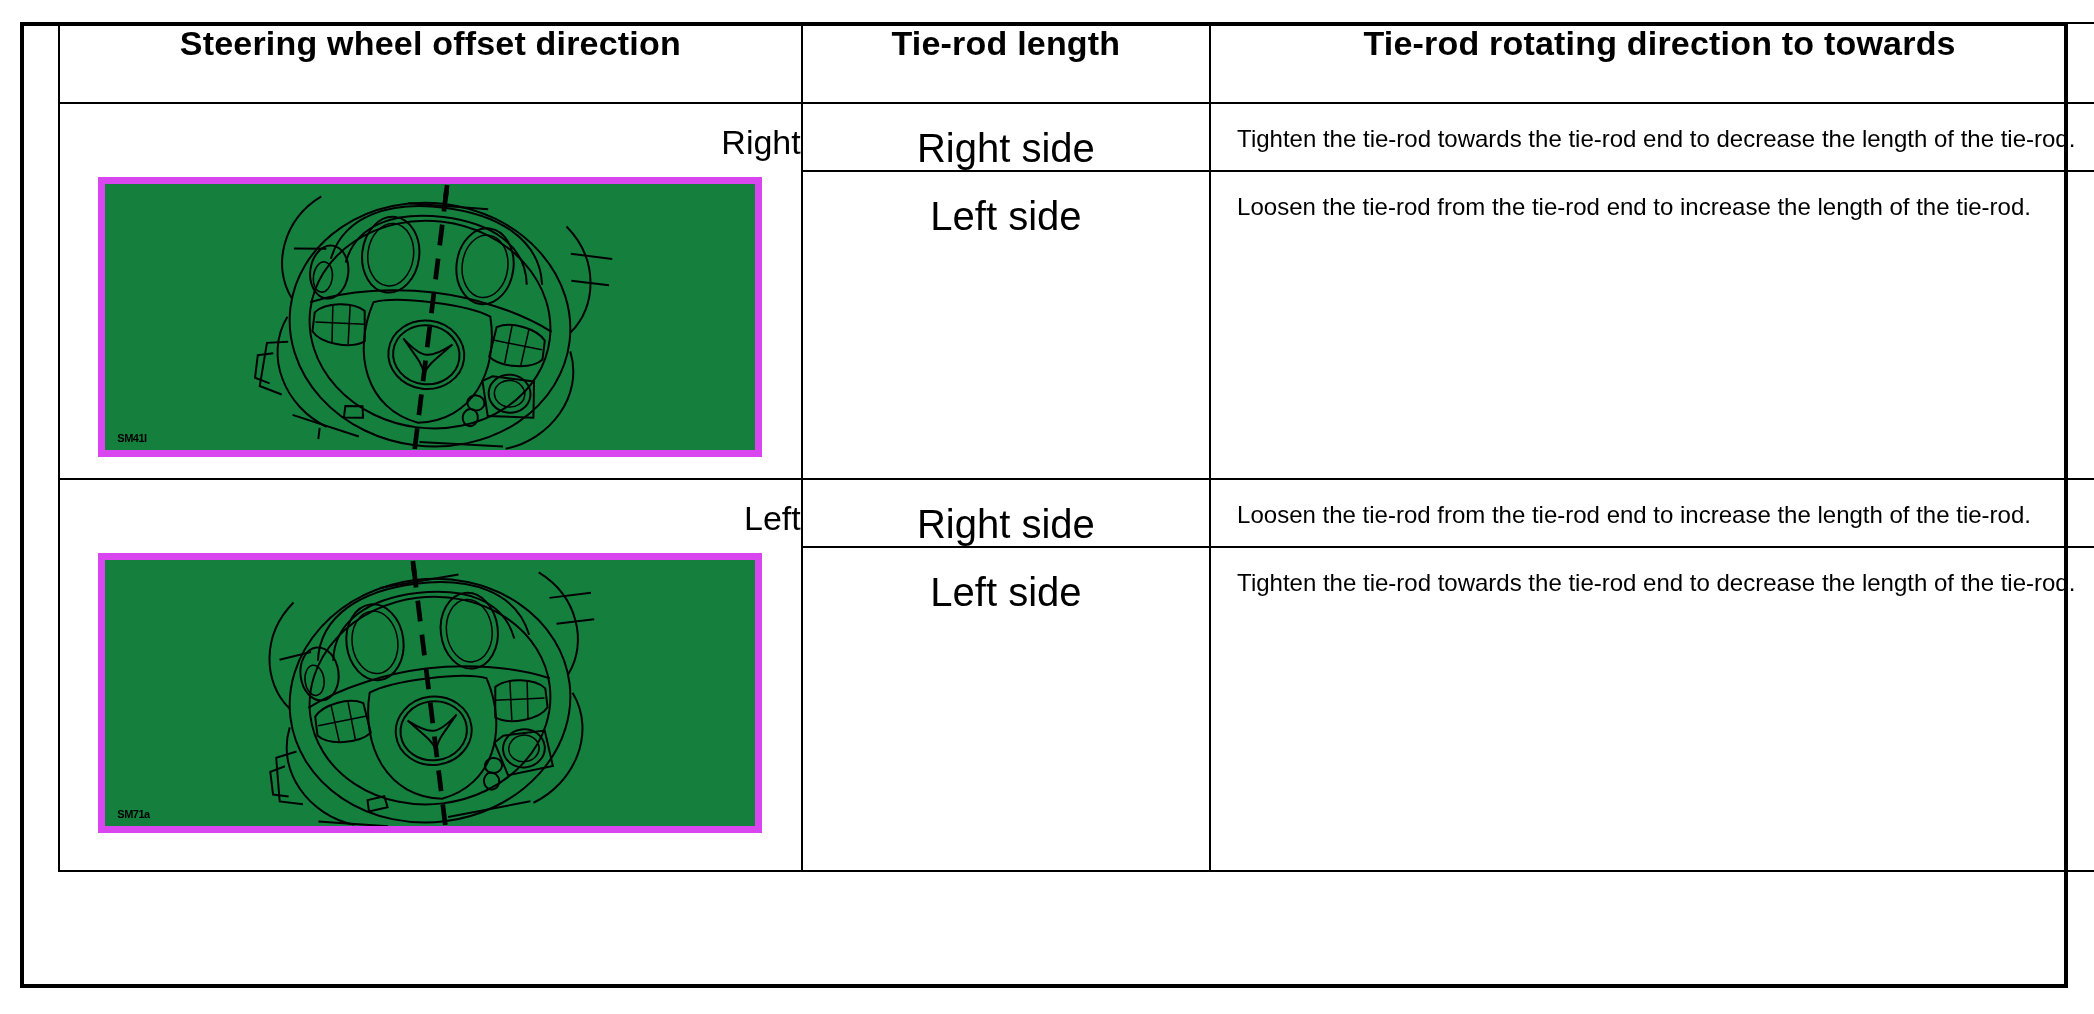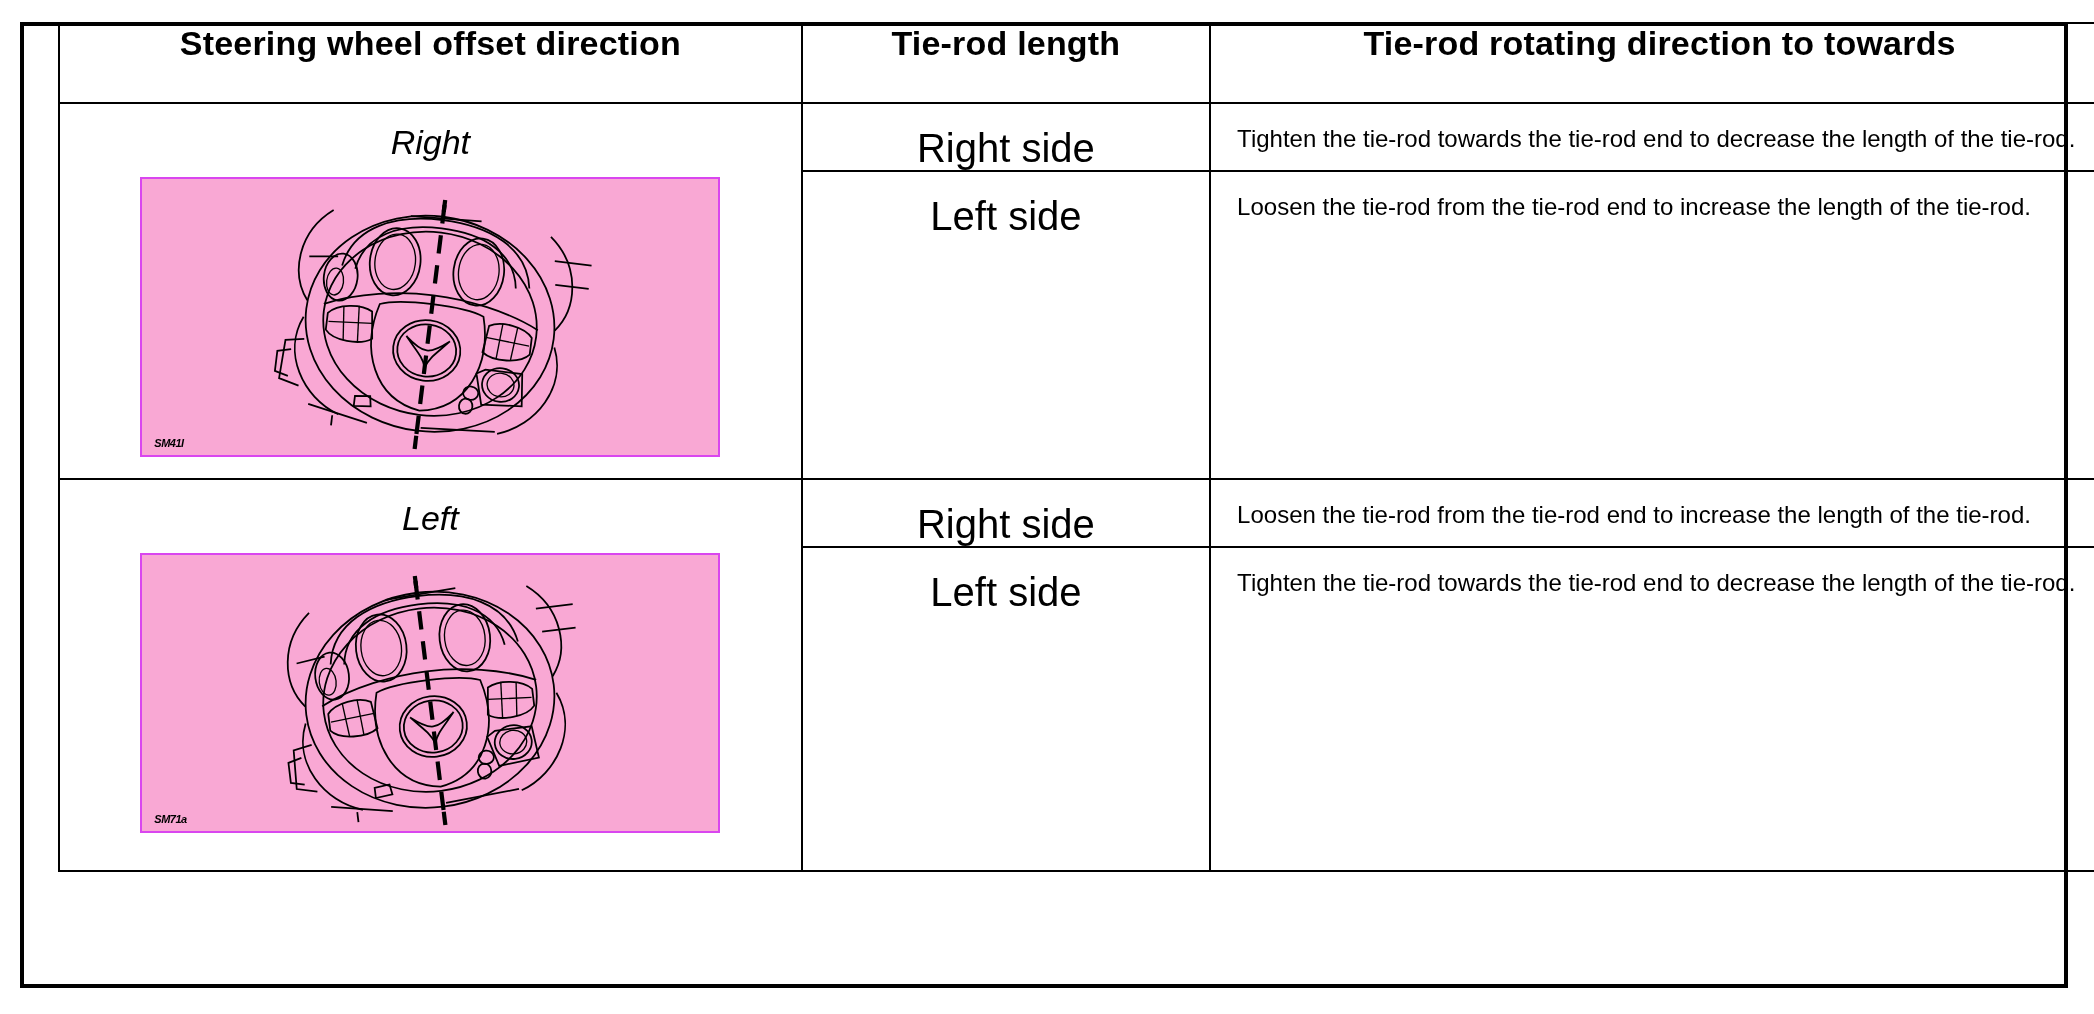--- a/index.html
+++ b/index.html
@@ -60,25 +60,24 @@
   th.hdr {
     height: 78px;
     text-align: center;
     vertical-align: middle;
     font-size: 34px;
     font-weight: bold;
     letter-spacing: 0.2px;
   }
 
   td.dir-cell {
-    text-align: center;
+    text-align: right;
     vertical-align: top;
     font-size: 34px;
     font-weight: normal;
-    font-style: italic;
   }
   .dir-label {
     margin-top: 20px;
     margin-bottom: 14px;
     font-size: 34px;
     line-height: 1.1;
   }
 
   td.side-cell {
     text-align: center;
@@ -97,26 +96,26 @@
   }
   .desc-text {
     margin: 20px 16px 0 26px;
     text-indent: -14px;
     padding-left: 14px;
   }
 
   
   .fig-wrap {
     margin: 16px auto 0 auto;
-    width: 580px;
+    width: 664px;
     height: 280px;
-    border: 2px solid #d946ef;
+    border: 7px solid #d946ef;
     box-sizing: border-box;
     position: relative;
-    background: #f9a8d4;
+    background: #15803d;
   }
   .fig-wrap svg {
     display: block;
     width: 100%;
     height: 100%;
   }
   .fig-code {
     position: absolute;
     left: 12px;
     bottom: 6px;

